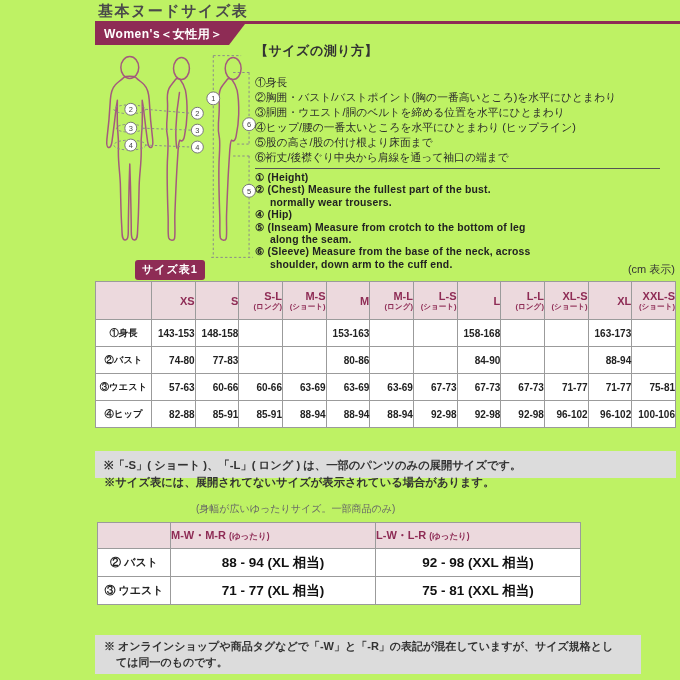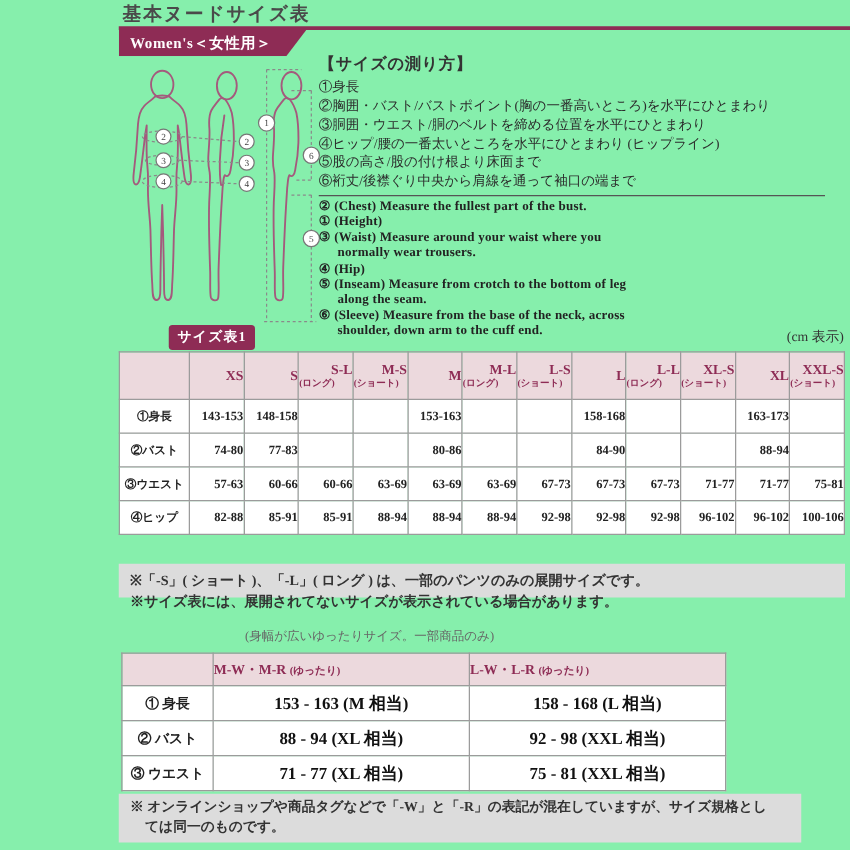--- a/index.html
+++ b/index.html
@@ -1,47 +1,47 @@
 <!DOCTYPE html>
 <html><head>
 <meta charset="utf-8">
 <style>
   html,body{margin:0;padding:0;background:#fff;}
-  .page{position:relative;width:680px;height:680px;background:#86efac;overflow:hidden;
-        font-family:Liberation Serif, serif;color:#222;}
+  .page{position:relative;width:680px;height:680px;background:#bef264;overflow:hidden;
+        font-family:Liberation Sans, sans-serif;color:#222;}
   
   .page-title{position:absolute;left:98px;top:2px;font-size:15px;font-weight:bold;
               color:#4a4a4a;letter-spacing:1.5px;}
   .title-rule{position:absolute;left:95px;top:21px;width:585px;height:3px;background:#8e2c55;}
   .banner{position:absolute;left:95px;top:24px;width:150px;height:21px;background:#8e2c55;
           clip-path:polygon(0 0,100% 0,calc(100% - 16px) 100%,0 100%);
           color:#fff;font-size:12px;font-weight:bold;line-height:21px;padding-left:9px;
           box-sizing:border-box;letter-spacing:0.5px;}
   
   .figure-wrap{position:absolute;left:94px;top:52px;width:164px;height:210px;}
   
   .instructions{position:absolute;left:255px;top:42px;width:425px;}
-  .instr-heading{font-size:13px;font-weight:bold;color:#333;margin-bottom:3px;letter-spacing:0.5px;}
+  .instr-heading{font-size:13px;font-weight:bold;color:#333;margin-bottom:15px;letter-spacing:0.5px;}
   .jp-line{font-size:10.8px;color:#2b2b2b;line-height:15px;white-space:nowrap;}
   .instr-divider{border:none;border-top:1px solid #555;margin:3px 0 3px 0;width:405px;}
   .en-line{font-size:10.4px;font-weight:bold;color:#222;line-height:12.4px;letter-spacing:0.2px;}
   .en-line.cont{padding-left:15px;}
   .cm-note{position:absolute;left:555px;top:262px;width:120px;text-align:right;
            font-size:11px;color:#333;}
   
   .badge{position:absolute;left:95px;top:260px;background:#8e2c55;color:#fff;
          font-size:11px;font-weight:bold;padding:2px 7px 3px 7px;border-radius:3px;letter-spacing:1px;margin-left:40px;}
   
   table{border-collapse:collapse;table-layout:fixed;}
   th,td{border:1px solid #9b9b9b;padding:0;margin:0;}
   #size-table1{position:absolute;left:95px;top:281px;width:581px;}
   #size-table1 thead th{background:#ecd9dd;color:#8e2c55;height:37px;vertical-align:middle;}
   #size-table1 .corner{background:#ecd9dd;}
   .col-label{font-size:11px;font-weight:bold;line-height:12px;text-align:right;}
-  .col-sub{font-size:7.6px;font-weight:bold;line-height:9px;text-align:left;}
+  .col-sub{font-size:7.6px;font-weight:bold;line-height:9px;text-align:right;}
   #size-table1 tbody th{background:#fff;font-size:9.3px;font-weight:bold;color:#222;
                         height:26px;text-align:center;}
   #size-table1 tbody td{background:#fff;font-size:10px;font-weight:bold;color:#222;text-align:right;}
   td.slash{background-image:linear-gradient(to bottom right,
             transparent calc(50% - 0.6px),#9b9b9b calc(50% - 0.6px),
             #9b9b9b calc(50% + 0.6px),transparent calc(50% + 0.6px));}
   
   .note-box{position:absolute;background:#dcdcdc;box-sizing:border-box;}
   #notes1{left:95px;top:451px;width:581px;height:27px;padding:6px 9px;}
   #notes1 .note-line{font-size:11.3px;font-weight:bold;color:#333;line-height:17px;white-space:nowrap;}
@@ -143,23 +143,22 @@
 
   <div class="instructions">
     <div class="instr-heading">【サイズの測り方】</div>
     <div class="jp-line">①身長</div>
     <div class="jp-line">②胸囲・バスト/バストポイント(胸の一番高いところ)を水平にひとまわり</div>
     <div class="jp-line">③胴囲・ウエスト/胴のベルトを締める位置を水平にひとまわり</div>
     <div class="jp-line">④ヒップ/腰の一番太いところを水平にひとまわり (ヒップライン)</div>
     <div class="jp-line">⑤股の高さ/股の付け根より床面まで</div>
     <div class="jp-line">⑥裄丈/後襟ぐり中央から肩線を通って袖口の端まで</div>
     <hr class="instr-divider">
+    <div class="en-line">① (Height)</div>
     <div class="en-line">② (Chest) Measure the fullest part of the bust.</div>
-    <div class="en-line">① (Height)</div>
-    <div class="en-line">③ (Waist) Measure around your waist where you</div>
     <div class="en-line cont">normally wear trousers.</div>
     <div class="en-line">④ (Hip)</div>
     <div class="en-line">⑤ (Inseam) Measure from crotch to the bottom of leg</div>
     <div class="en-line cont">along the seam.</div>
     <div class="en-line">⑥ (Sleeve) Measure from the base of the neck, across</div>
     <div class="en-line cont">shoulder, down arm to the cuff end.</div>
   </div>
 
   <div class="cm-note">(cm 表示)</div>
   <div class="badge">サイズ表1</div>
@@ -295,25 +294,20 @@
       </colgroup>
     <thead>
         <tr id="t2-header-row">
           <th class="corner"></th>
           <th class="colhead"><span>M-W・M-R</span> <span class="sub">(ゆったり)</span></th>
           <th class="colhead"><span>L-W・L-R</span> <span class="sub">(ゆったり)</span></th>
         </tr>
       </thead>
     <tbody id="t2-body">
         <tr>
-          <th class="rowlabel">① 身長</th>
-          <td class="val">153 - 163 (M 相当)</td>
-          <td class="val">158 - 168 (L 相当)</td>
-        </tr>
-        <tr>
           <th class="rowlabel">② バスト</th>
           <td class="val">88 - 94 (XL 相当)</td>
           <td class="val">92 - 98 (XXL 相当)</td>
         </tr>
         <tr>
           <th class="rowlabel">③ ウエスト</th>
           <td class="val">71 - 77 (XL 相当)</td>
           <td class="val">75 - 81 (XXL 相当)</td>
         </tr>
       </tbody>

